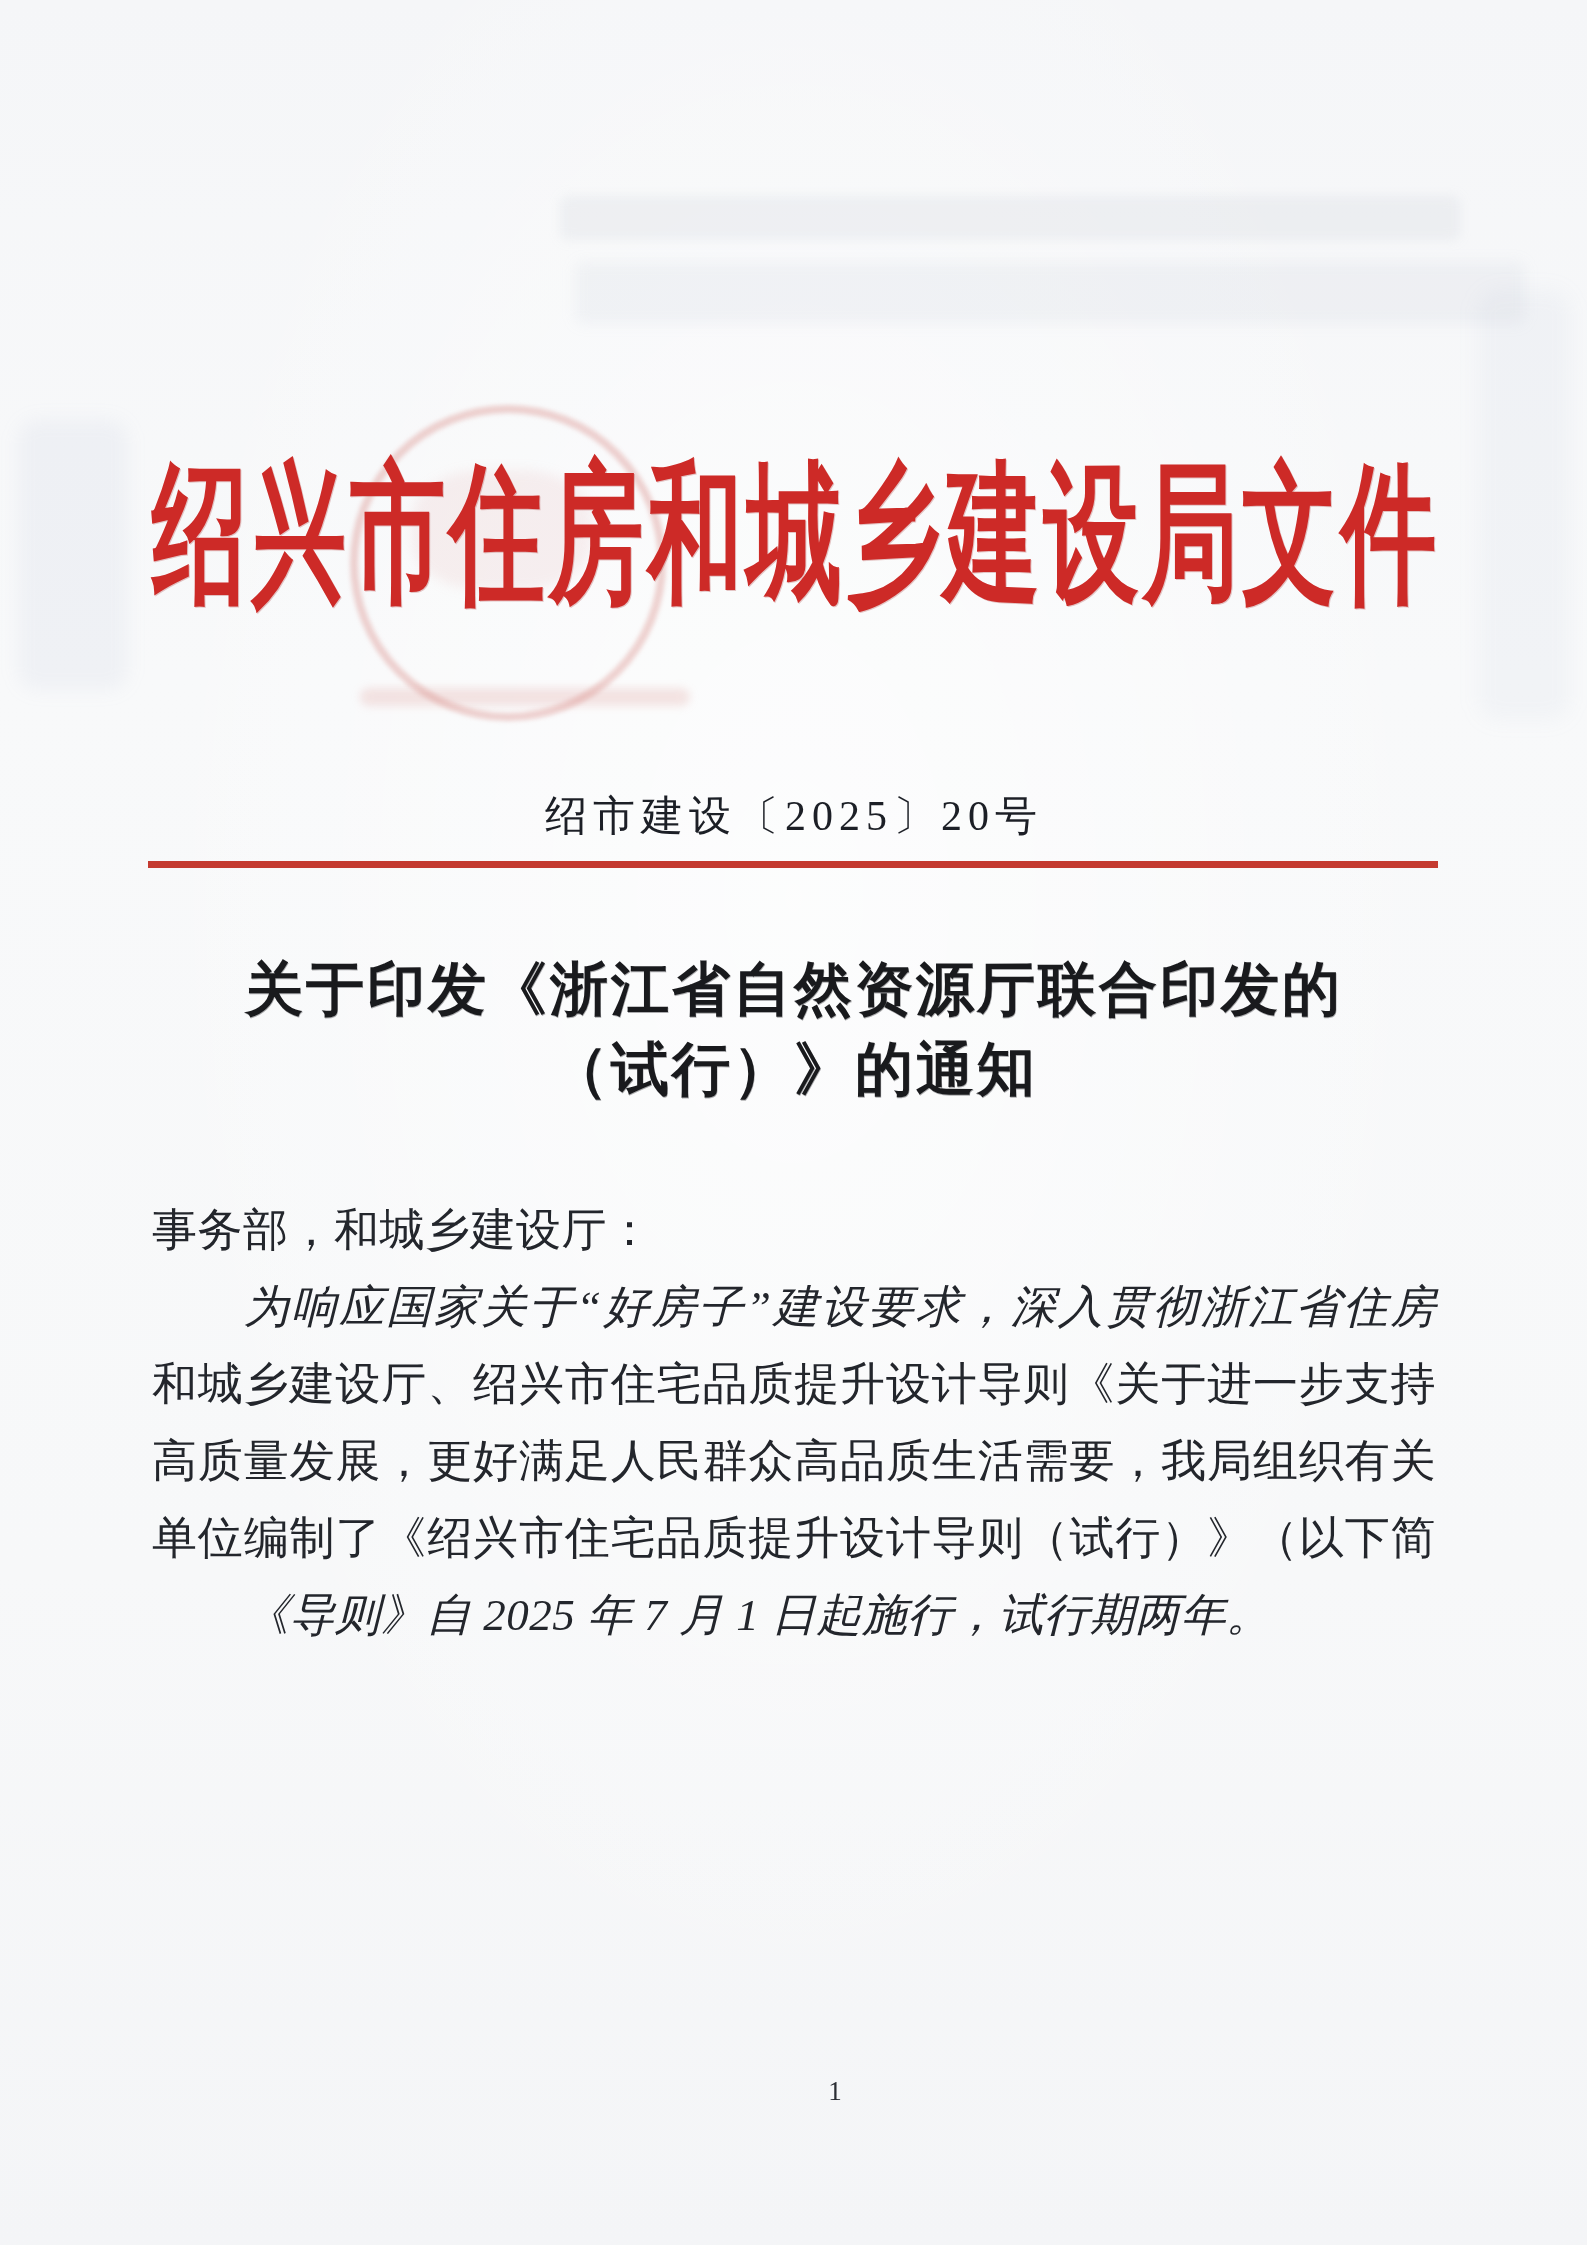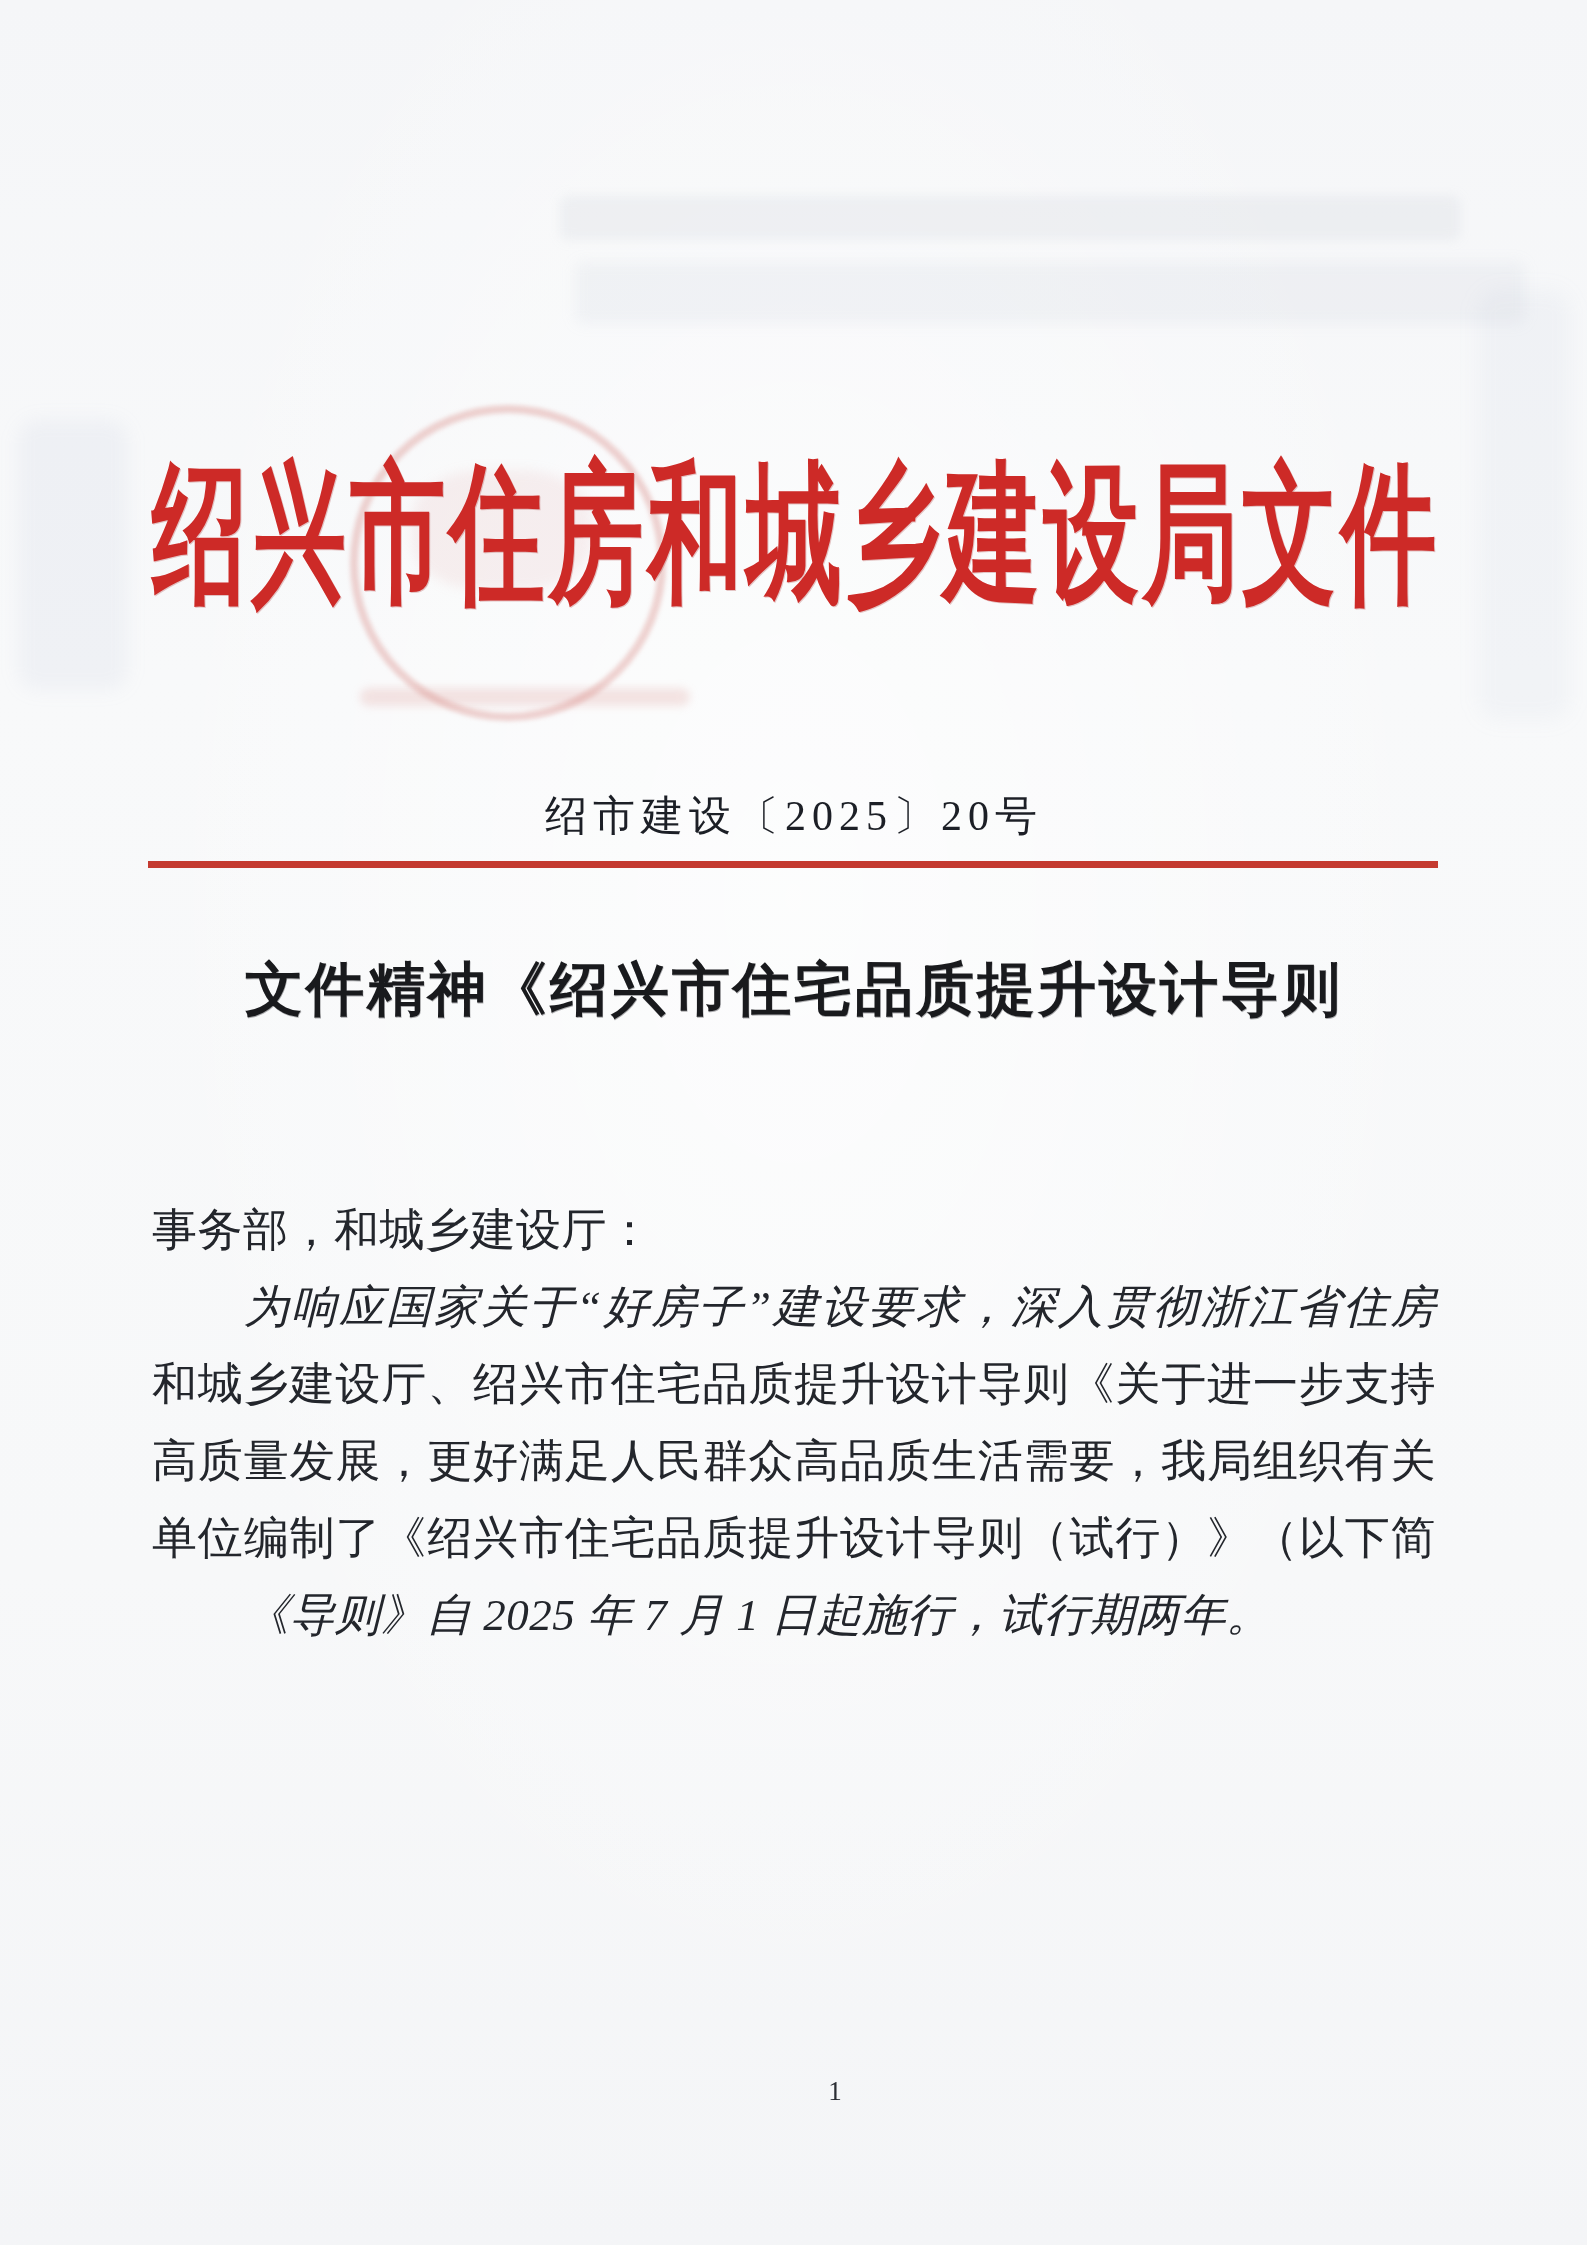--- a/index.html
+++ b/index.html
@@ -171,21 +171,22 @@
       <span>局</span>
       <span>文</span>
       <span>件</span>
     </div>
 
   <div class="doc-number">绍市建设〔2025〕20号</div>
 
   <div class="red-rule" style="background: rgb(196, 58, 48);"></div>
 
   <h1 class="doc-title">
-    <div>文件精神《绍兴市住宅品质提升设计导则</div>
+    <div>关于印发《浙江省自然资源厅联合印发的</div>
+    <div>（试行）》的通知</div>
   </h1>
 
   <div class="body-text">
     <div class="line">事务部，和城乡建设厅：</div>
     <div class="line indent justify">为响应国家关于“好房子”建设要求，深入贯彻浙江省住房</div>
     <div class="line justify">和城乡建设厅、绍兴市住宅品质提升设计导则《关于进一步支持</div>
     <div class="line justify">高质量发展，更好满足人民群众高品质生活需要，我局组织有关</div>
     <div class="line justify">单位编制了《绍兴市住宅品质提升设计导则（试行）》（以下简</div>
     <div class="line indent">《导则》自 2025 年 7 月 1 日起施行，试行期两年。</div>
   </div>

